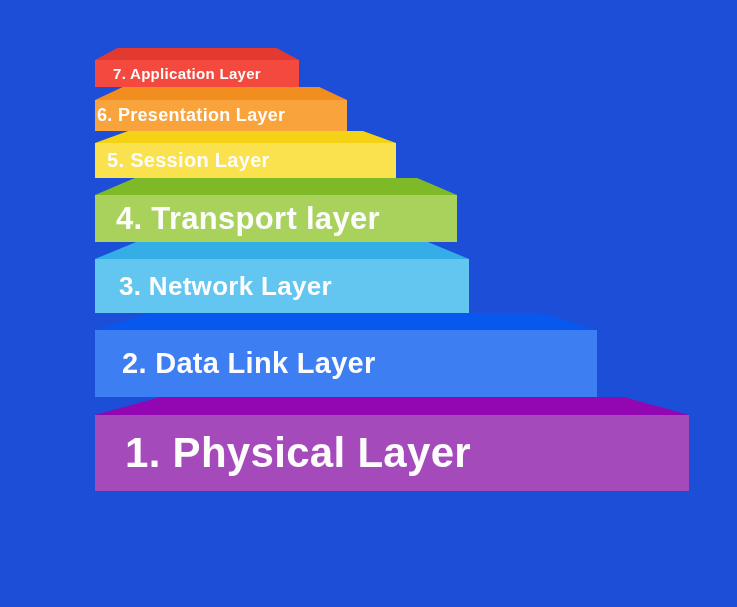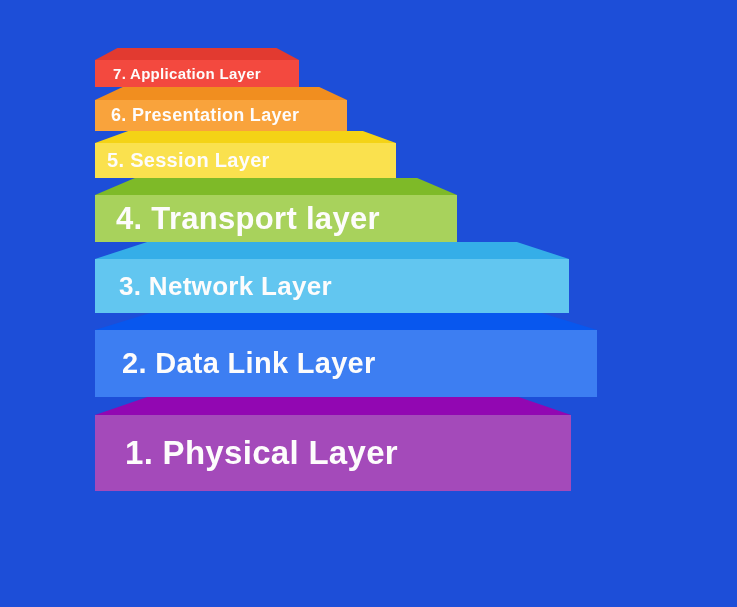--- a/index.html
+++ b/index.html
@@ -39,35 +39,35 @@
     font-weight: bold;
     letter-spacing: 0.3px;
     white-space: nowrap;
   }
 
   
   .bar:nth-of-type(1) { top: 48px;  width: 204px; --d: 12px; --h: 27px; font-size: 15px; }
   .bar:nth-of-type(1) .front-face { padding-left: 18px; }
 
   .bar:nth-of-type(2) { top: 87px;  width: 252px; --d: 13px; --h: 31px; font-size: 18px; }
-  .bar:nth-of-type(2) .front-face { padding-left: 16px; }
+  .bar:nth-of-type(2) .front-face { padding-left: 2px; }
 
   .bar:nth-of-type(3) { top: 131px; width: 301px; --d: 12px; --h: 35px; font-size: 20px; }
   .bar:nth-of-type(3) .front-face { padding-left: 12px; }
 
   .bar:nth-of-type(4) { top: 178px; width: 362px; --d: 17px; --h: 47px; font-size: 31px; }
   .bar:nth-of-type(4) .front-face { padding-left: 21px; }
 
-  .bar:nth-of-type(5) { top: 242px; width: 474px; --d: 17px; --h: 54px; font-size: 26px; }
+  .bar:nth-of-type(5) { top: 242px; width: 374px; --d: 17px; --h: 54px; font-size: 26px; }
   .bar:nth-of-type(5) .front-face { padding-left: 24px; }
 
   .bar:nth-of-type(6) { top: 313px; width: 502px; --d: 17px; --h: 67px; font-size: 29px; }
   .bar:nth-of-type(6) .front-face { padding-left: 27px; }
 
-  .bar:nth-of-type(7) { top: 397px; width: 476px; --d: 18px; --h: 76px; font-size: 33px; }
+  .bar:nth-of-type(7) { top: 397px; width: 594px; --d: 18px; --h: 76px; font-size: 42px; }
   .bar:nth-of-type(7) .front-face { padding-left: 30px; }
 </style>
 </head>
 <body>
 
 <div class="stage">
 
   <div class="bar" style="--front: #f3493f; --top: #e23a30;">
     <div class="top-face"></div>
     <div class="front-face">

